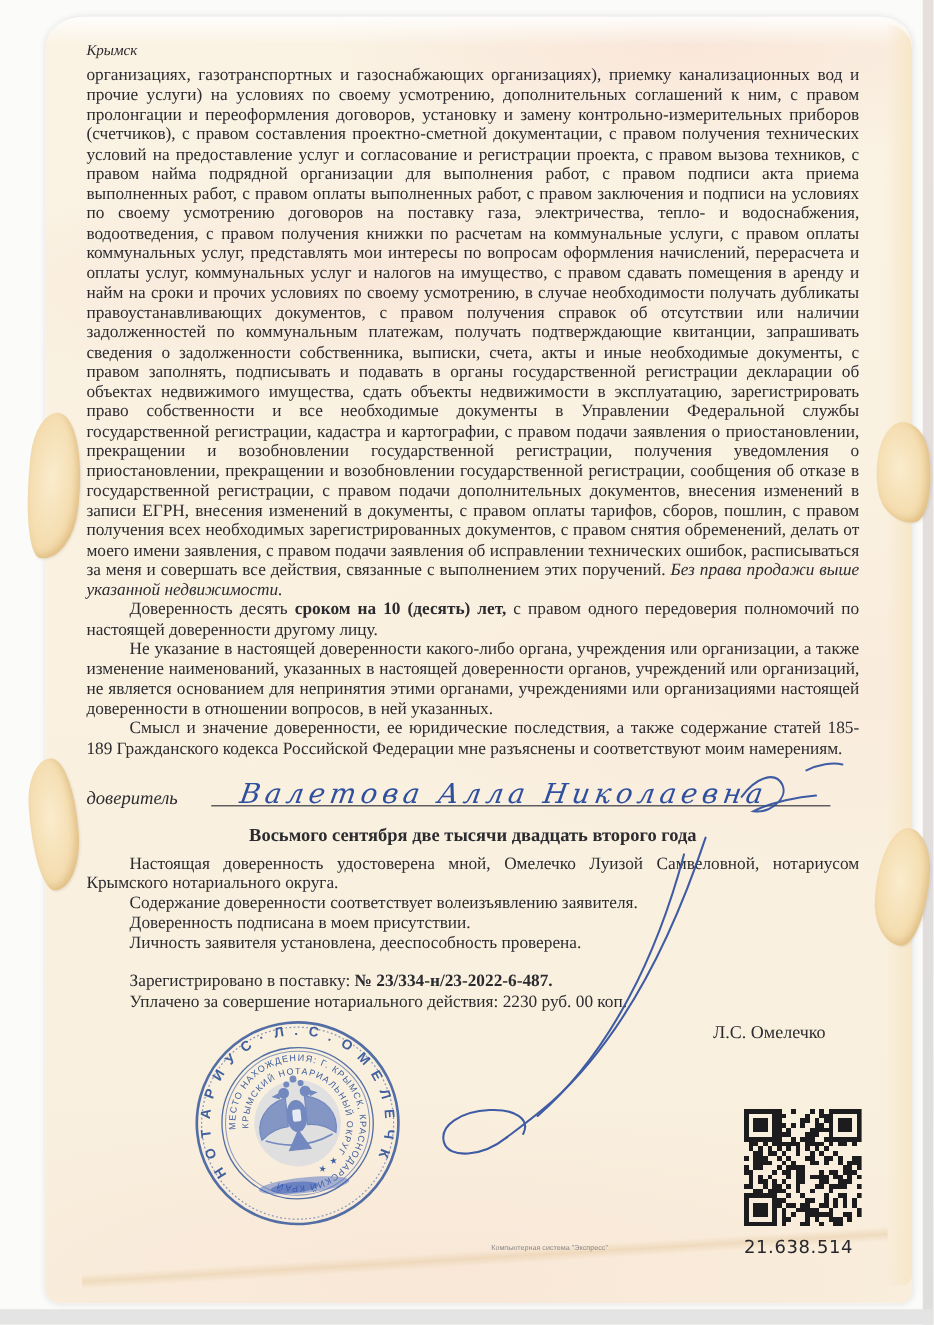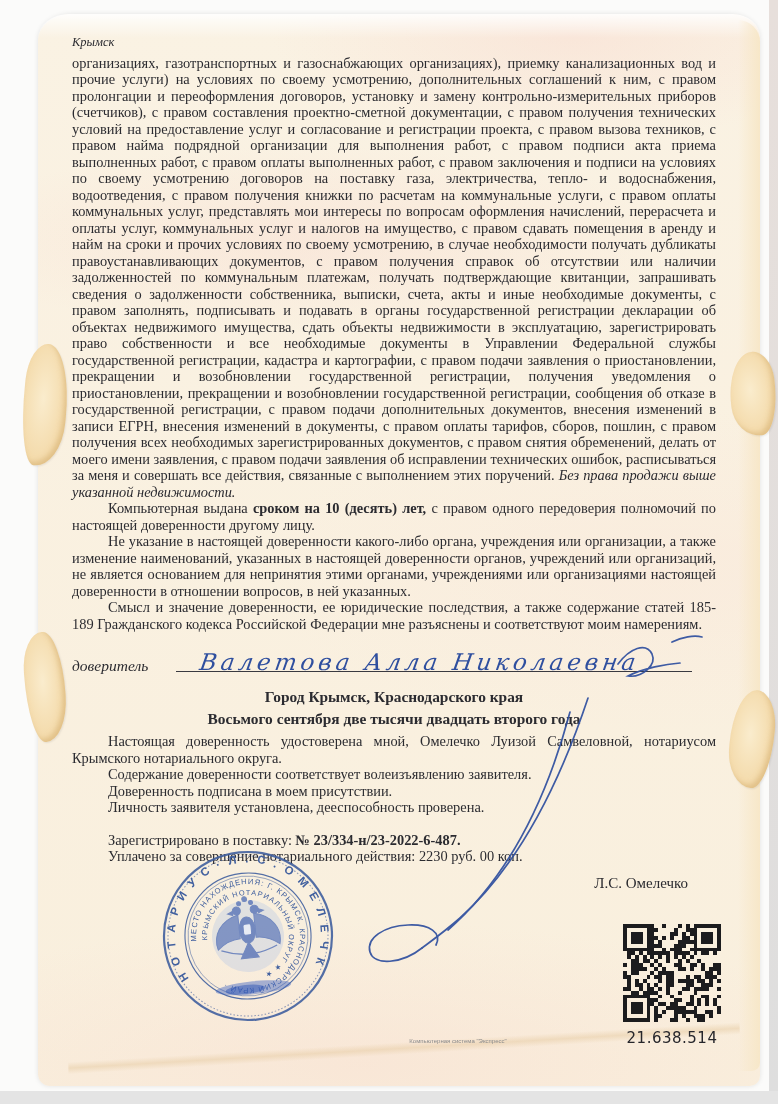--- a/index.html
+++ b/index.html
@@ -65,21 +65,21 @@
   .attest{margin-top:4px;}
   .registry{margin-top:16px;}
   .notary-name{margin-top:10px;text-align:right;padding-right:28px;font-size:15px;}
 
   
   .stamp{position:absolute;left:122px;top:834px;width:176px;height:176px;transform:rotate(-6deg);}
   
   .flourish{position:absolute;left:250px;top:598px;width:430px;height:430px;pointer-events:none;}
 
   
-  .qr-block{position:absolute;left:582px;top:910px;width:104px;text-align:center;}
+  .qr-block{position:absolute;left:582px;top:910px;width:104px;text-align:left;}
   .qr-box{width:98px;height:98px;margin:0 auto;}
   .qr-number{margin-top:3px;font-family:"DejaVu Sans",sans-serif;font-size:15px;color:#26262b;letter-spacing:.5px;}
 
   .watermark{position:absolute;left:330px;top:1024px;width:180px;
     font-family:"Liberation Sans",sans-serif;font-size:6px;color:#8a8a8a;text-align:center;}
 </style>
 </head>
 <body>
 
 <div class="edge-strip-right"></div>
@@ -92,33 +92,32 @@
   <div class="curl l2"></div>
   <div class="curl r1"></div>
   <div class="curl r2"></div>
   <div class="bottom-crease"></div>
 
   <div class="content">
     <div class="place-note">Крымск</div>
 
     <p class="p"><span>организациях, газотранспортных и газоснабжающих организациях), приемку канализационных вод и прочие услуги) на условиях по своему усмотрению, дополнительных соглашений к ним, с правом пролонгации и переоформления договоров, установку и замену контрольно-измерительных приборов (счетчиков), с правом составления проектно-сметной документации, с правом получения технических условий на предоставление услуг и согласование и регистрации проекта, с правом вызова техников, с правом найма подрядной организации для выполнения работ, с правом подписи акта приема выполненных работ, с правом оплаты выполненных работ, с правом заключения и подписи на условиях по своему усмотрению договоров на поставку газа, электричества, тепло- и водоснабжения, водоотведения, с правом получения книжки по расчетам на коммунальные услуги, с правом оплаты коммунальных услуг, представлять мои интересы по вопросам оформления начислений, перерасчета и оплаты услуг, коммунальных услуг и налогов на имущество, с правом сдавать помещения в аренду и найм на сроки и прочих условиях по своему усмотрению, в случае необходимости получать дубликаты правоустанавливающих документов, с правом получения справок об отсутствии или наличии задолженностей по коммунальным платежам, получать подтверждающие квитанции, запрашивать сведения о задолженности собственника, выписки, счета, акты и иные необходимые документы, с правом заполнять, подписывать и подавать в органы государственной регистрации  декларации об объектах недвижимого имущества, сдать объекты недвижимости в эксплуатацию, зарегистрировать право собственности и все необходимые документы в Управлении Федеральной службы государственной регистрации, кадастра и картографии, с правом подачи заявления о приостановлении, прекращении и возобновлении государственной регистрации, получения уведомления о приостановлении, прекращении и возобновлении государственной регистрации, сообщения об отказе в государственной регистрации, с правом подачи дополнительных документов, внесения изменений в записи ЕГРН, внесения изменений в документы, с правом оплаты тарифов, сборов, пошлин, с правом получения всех необходимых зарегистрированных документов, с правом снятия обременений, делать от моего имени заявления, с правом подачи заявления об исправлении технических ошибок, расписываться за меня и совершать все действия, связанные с выполнением этих поручений. </span><span class="it">Без права продажи выше указанной недвижимости.</span></p>
 
-    <p class="p ind"><span>Компьютерная выдана </span><span class="b">сроком на 10 (десять) лет,</span><span> с правом одного передоверия полномочий по настоящей доверенности другому лицу.</span></p>
+    <p class="p ind"><span>Доверенность десять </span><span class="b">сроком на 10 (десять) лет,</span><span> с правом одного передоверия полномочий по настоящей доверенности другому лицу.</span></p>
 
     <p class="p ind">Не указание в настоящей доверенности какого-либо органа, учреждения или организации, а также изменение наименований, указанных в настоящей доверенности органов, учреждений или организаций, не является основанием для непринятия этими органами, учреждениями или организациями настоящей доверенности в отношении вопросов, в ней указанных.</p>
     <p class="p ind">Смысл и значение доверенности, ее юридические последствия, а также содержание статей  185-189  Гражданского  кодекса  Российской  Федерации  мне  разъяснены  и соответствуют моим намерениям.</p>
 
     <div class="sig-row">
       <span class="sig-label">доверитель</span>
       <span class="sig-line"></span>
       <span class="sig-name">Валетова Алла Николаевна</span>
     </div>
 
     <div class="headings">
-      <div>Город Крымск, Краснодарского края</div>
       <div>Восьмого сентября две тысячи двадцать второго года</div>
     </div>
 
     <div class="attest">
       <p class="p ind">Настоящая  доверенность  удостоверена  мной,  Омелечко  Луизой  Самвеловной, нотариусом Крымского нотариального округа.</p>
       <p class="p ind">Содержание доверенности соответствует волеизъявлению заявителя.</p>
       <p class="p ind">Доверенность подписана в моем присутствии.</p>
       <p class="p ind">Личность заявителя установлена, дееспособность проверена.</p>
     </div>
 

